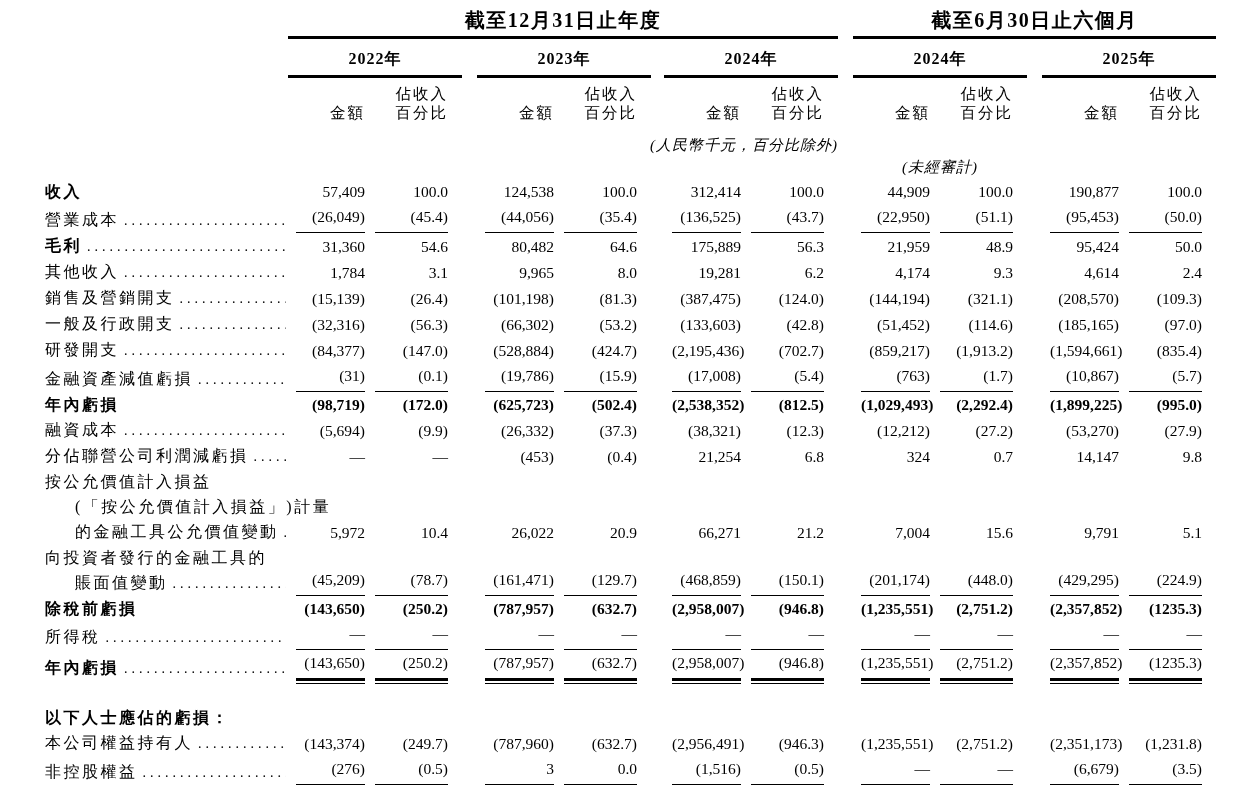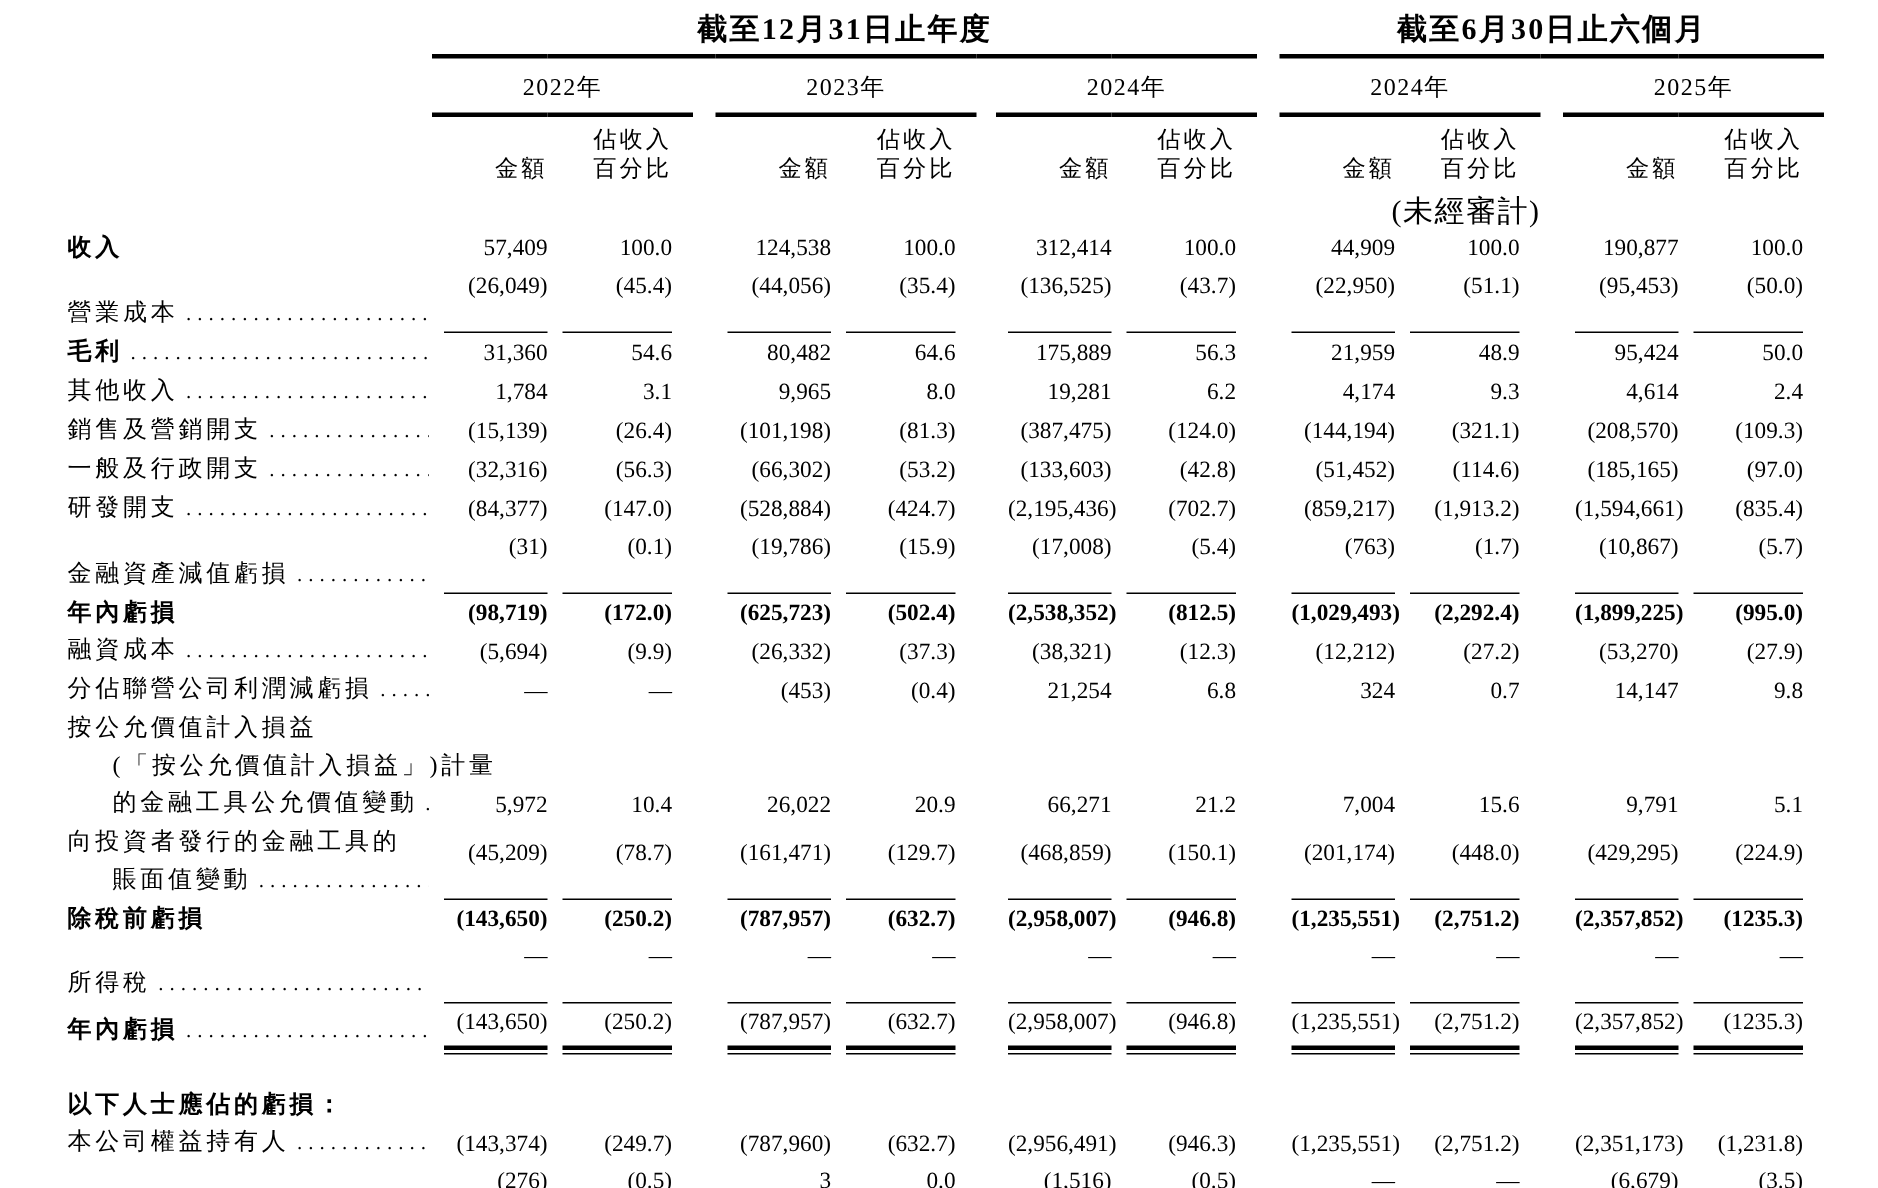--- a/index.html
+++ b/index.html
@@ -7,42 +7,42 @@
     width:1252px;height:792px;background:#ffffff;color:#000;
     font-family:"Liberation Serif","DejaVu Serif",serif;
     overflow:hidden;
   }
   table{border-collapse:collapse;table-layout:fixed;width:1171px;margin:8px 0 0 45px;}
   td{padding:0;vertical-align:bottom;}
 
   
   .ghead{font-size:20px;font-weight:bold;text-align:center;letter-spacing:1.5px;
          border-bottom:3px solid #000;padding:2px 0 6px;line-height:20px;white-space:nowrap;}
-  .yhead{font-size:16px;font-weight:normal;text-align:center;letter-spacing:1px;
+  .yhead{font-size:16px;font-weight:bold;text-align:center;letter-spacing:1px;
          border-bottom:3px solid #000;padding:10px 0 6px;line-height:20px;white-space:nowrap;}
   .shead .cv{line-height:19px;font-size:15.5px;letter-spacing:2px;}
   .shead td{padding-top:6px;padding-bottom:8px;}
   .note-cell{font-style:italic;font-size:15px;text-align:right;letter-spacing:1px;
              line-height:22px;padding-top:4px;white-space:nowrap;}
-  .unaud-cell{font-size:20px;text-align:right;letter-spacing:1px;
+  .unaud-cell{font-style:italic;font-size:15px;text-align:center;letter-spacing:1px;
               line-height:22px;padding-bottom:1px;white-space:nowrap;}
 
   
   .line{font-size:16px;line-height:25px;letter-spacing:2.5px;white-space:nowrap;}
   .cont{padding-left:30px;}
   .b{font-weight:bold;}
   .lead{display:flex;align-items:baseline;}
   .lead .t{flex:0 0 auto;text-align:center;}
   .dots{flex:1 1 auto;overflow:hidden;white-space:nowrap;letter-spacing:4px;
         font-size:14px;margin:0 2px 0 5px;font-weight:normal;}
   .cv{text-align:right;font-size:15.5px;line-height:25px;white-space:nowrap;}
   td.amt .cv{margin-left:8px;}
   td.pct .cv{margin-left:10px;margin-right:14px;}
   tr.bv .cv{font-weight:bold;}
-  tr.u td.v .cv{border-bottom:1.5px solid #000;padding-bottom:18px;}
+  tr.u td.v .cv{border-bottom:1.5px solid #000;padding-bottom:3px;}
   tr.uu td.v .cv{border-bottom:3.5px solid #000;padding-bottom:3px;position:relative;}
   tr.uu td.v .cv::after{content:"";position:absolute;left:0;right:0;bottom:-6px;
         border-bottom:1.5px solid #000;}
   tr.gap td{padding-top:24px;}
 </style>
 </head>
 <body>
 
 <div>
   <table>
@@ -129,20 +129,26 @@
           </td>
         <td class="pct">
             <div class="cv">
               <div>佔收入</div>
               <div>百分比</div>
             </div>
           </td>
       </tr>
       <tr>
         <td></td>
+        <td class="note-cell" colspan="8">(人民幣千元，百分比除外)</td>
+        <td></td>
+        <td colspan="5"></td>
+      </tr>
+      <tr>
+        <td></td>
         <td colspan="8"></td>
         <td></td>
         <td class="unaud-cell" colspan="2">(未經審計)</td>
         <td></td>
         <td colspan="2"></td>
       </tr>
     </thead>
     <tbody>
         <tr>
           <td class="lab">

